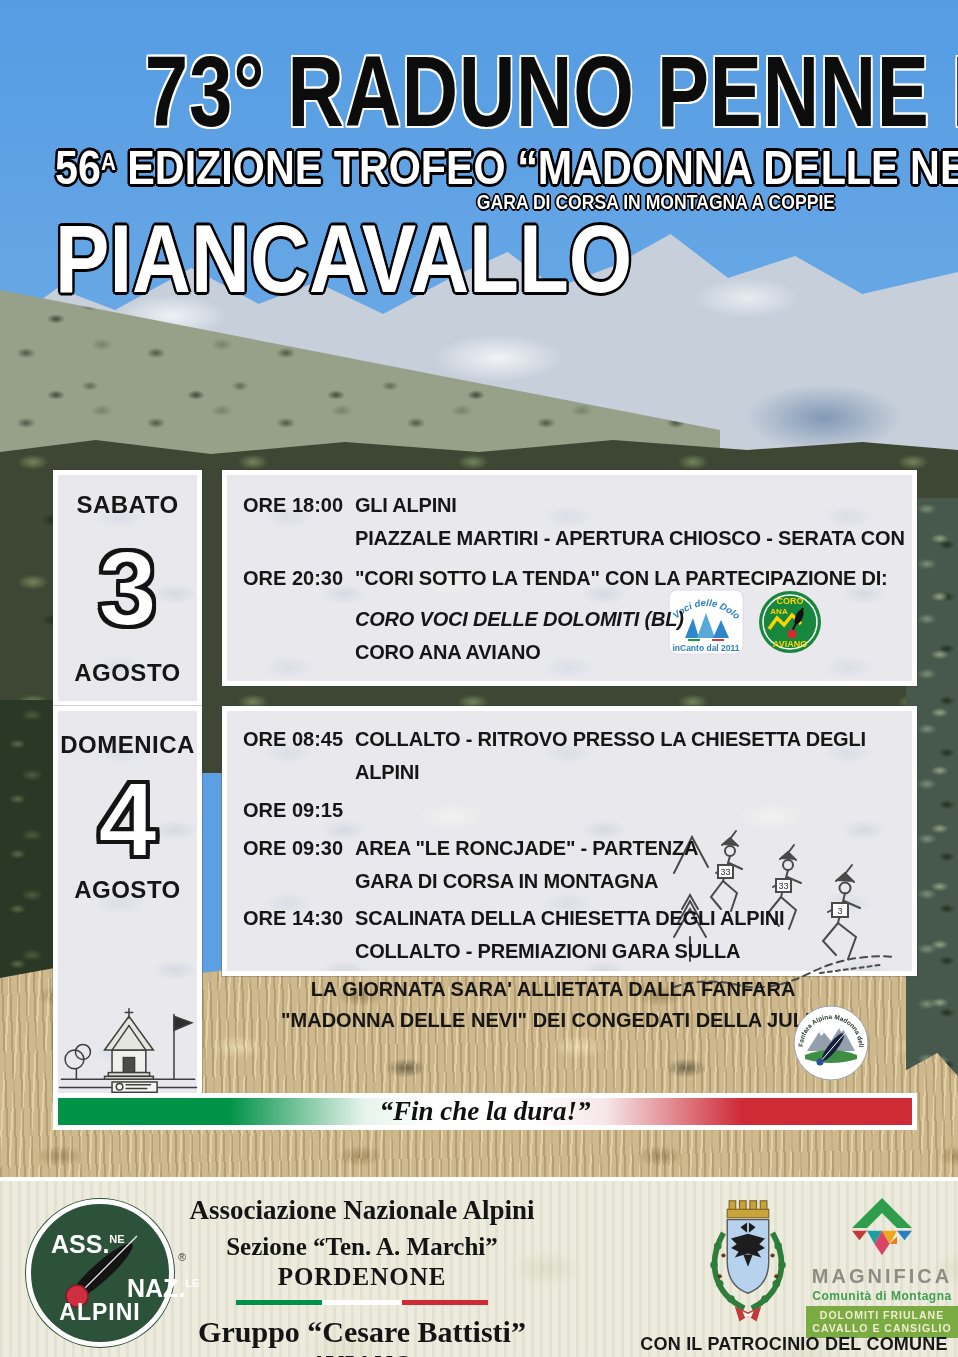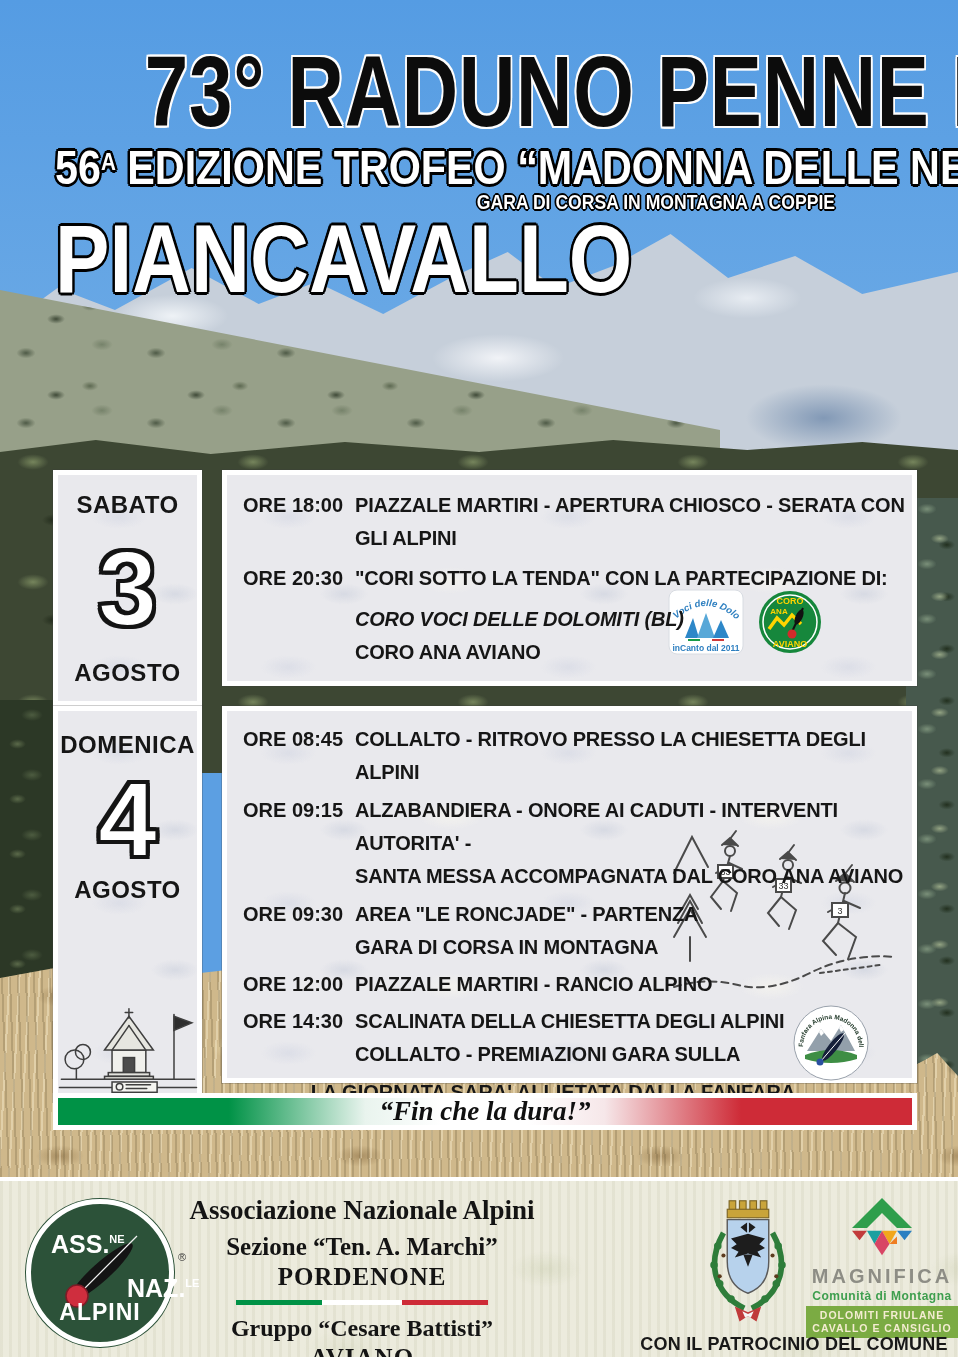--- a/index.html
+++ b/index.html
@@ -100,21 +100,21 @@
   .day-name{font-size:24px;font-weight:800;letter-spacing:.5px;}
   .day-num{font-size:106px;font-weight:800;line-height:.88;color:#fff;
     -webkit-text-stroke:2px #141414;
     text-shadow:-3px -3px 0 #141414,3px -3px 0 #141414,-3px 3px 0 #141414,3px 3px 0 #141414,
     0 -3px 0 #141414,0 3px 0 #141414,-3px 0 0 #141414,3px 0 0 #141414;}
   .day-month{font-size:24px;font-weight:800;letter-spacing:.5px;}
   .sun-day .day-num{margin:14px 0 10px;}
   .church{margin-top:auto;}
   .schedbox{left:222px;width:695px;}
   .sat-sched{top:470px;height:216px;padding:14px 0 0 16px;}
-  .sun-sched{top:706px;height:377px;padding:12px 0 0 16px;}
+  .sun-sched{top:706px;height:270px;padding:12px 0 0 16px;}
   .ev-row{display:flex;position:relative;z-index:2;}
   .ev-time{flex:none;width:112px;font-weight:800;font-size:20px;line-height:33px;}
   .ev-lines{font-weight:800;font-size:20px;line-height:33px;letter-spacing:-.2px;}
   .gap8{margin-top:8px;font-style:italic;}
   .mb7{margin-bottom:7px;} .mb5{margin-bottom:5px;} .mb4{margin-bottom:4px;}
   .sat-logos{position:absolute;left:441px;top:114px;display:flex;align-items:center;gap:14px;z-index:1;}
   .runners{position:absolute;right:10px;top:102px;z-index:1;}
   .sun-note{margin-top:6px;text-align:center;font-weight:800;font-size:20px;line-height:31px;
     width:620px;position:relative;z-index:2;}
   .fanfara{position:absolute;left:566px;top:294px;z-index:3;}
@@ -143,21 +143,21 @@
   .ana-t sup{font-size:11px;vertical-align:10px;}
   .ana-reg{position:absolute;left:178px;top:70px;font-size:11px;color:#3c3c3c;}
   .ana-feather{position:absolute;left:0;top:0;}
   .org{position:absolute;left:178px;top:14px;width:368px;text-align:center;
     font-family:"Liberation Serif",serif;font-weight:bold;color:#141414;}
   .org-l1{font-size:27px;margin-bottom:7px;}
   .org-l2{font-size:25px;margin-bottom:2px;}
   .org-l3{font-size:25px;letter-spacing:1px;}
   .org-flag{width:252px;height:5px;margin:9px auto 10px;
     background:linear-gradient(90deg,#009246 0 34%,#fff 34% 66%,#ce2b37 66% 100%);}
-  .org-l4{font-size:24px;margin-bottom:2px;}
+  .org-l4{font-size:30px;margin-bottom:2px;}
   .org-l5{font-size:25px;letter-spacing:1px;}
   .crest{position:absolute;left:692px;top:16px;}
   .magnifica{position:absolute;left:806px;top:16px;width:152px;text-align:center;}
   .mag-name{font-size:20px;font-weight:bold;letter-spacing:3px;color:#8d8d85;margin-top:4px;}
   .mag-tag{font-size:12px;font-weight:bold;letter-spacing:.5px;color:#3e9e4e;margin-top:1px;}
   .mag-band{margin-top:3px;background:#7bab43;padding:3px 2px;color:#f4ecd2;
     font-size:10.5px;font-weight:bold;letter-spacing:1px;line-height:13px;}
   .patronage{position:absolute;left:630px;top:153px;width:328px;text-align:center;
     font-weight:800;font-size:18px;color:#181818;letter-spacing:.2px;}
 </style>
@@ -190,22 +190,22 @@
   <div class="panel daybox sat-day">
     <div class="day-name">SABATO</div>
     <div class="day-num">3</div>
     <div class="day-month">AGOSTO</div>
   </div>
 
   <div class="panel schedbox sat-sched">
     <div class="ev-row mb7">
       <div class="ev-time">ORE 18:00</div>
       <div class="ev-lines">
+        <div>GLI ALPINI</div>
         <div>PIAZZALE MARTIRI - APERTURA CHIOSCO - SERATA CON</div>
-        <div>GLI ALPINI</div>
       </div>
     </div>
     <div class="ev-row">
       <div class="ev-time">ORE 20:30</div>
       <div class="ev-lines">
         <div>"CORI SOTTO LA TENDA" CON LA PARTECIPAZIONE DI:</div>
         <div class="gap8">CORO VOCI DELLE DOLOMITI (BL)</div>
         <div>CORO ANA AVIANO</div>
       </div>
     </div>
@@ -267,37 +267,27 @@
 
   <div class="panel schedbox sun-sched">
     <div class="ev-row mb5">
       <div class="ev-time">ORE 08:45</div>
       <div class="ev-lines">
           <div>COLLALTO - RITROVO PRESSO LA CHIESETTA DEGLI ALPINI</div>
         </div>
     </div>
     <div class="ev-row mb5">
       <div class="ev-time">ORE 09:15</div>
-      <div class="ev-lines">
-        <div>ALZABANDIERA - ONORE AI CADUTI - INTERVENTI AUTORITA' -</div>
-        <div>SANTA MESSA ACCOMPAGNATA DAL CORO ANA AVIANO</div>
-      </div>
     </div>
     <div class="ev-row mb4">
       <div class="ev-time">ORE 09:30</div>
       <div class="ev-lines">
         <div>AREA "LE RONCJADE" - PARTENZA</div>
         <div>GARA DI CORSA IN MONTAGNA</div>
       </div>
-    </div>
-    <div class="ev-row mb4">
-      <div class="ev-time">ORE 12:00</div>
-      <div class="ev-lines">
-          <div>PIAZZALE MARTIRI - RANCIO ALPINO</div>
-        </div>
     </div>
     <div class="ev-row">
       <div class="ev-time">ORE 14:30</div>
       <div class="ev-lines">
         <div>SCALINATA DELLA CHIESETTA DEGLI ALPINI</div>
         <div>COLLALTO - PREMIAZIONI GARA SULLA</div>
       </div>
     </div>
     <div class="sun-note">
       <div>LA GIORNATA SARA' ALLIETATA DALLA FANFARA</div>

